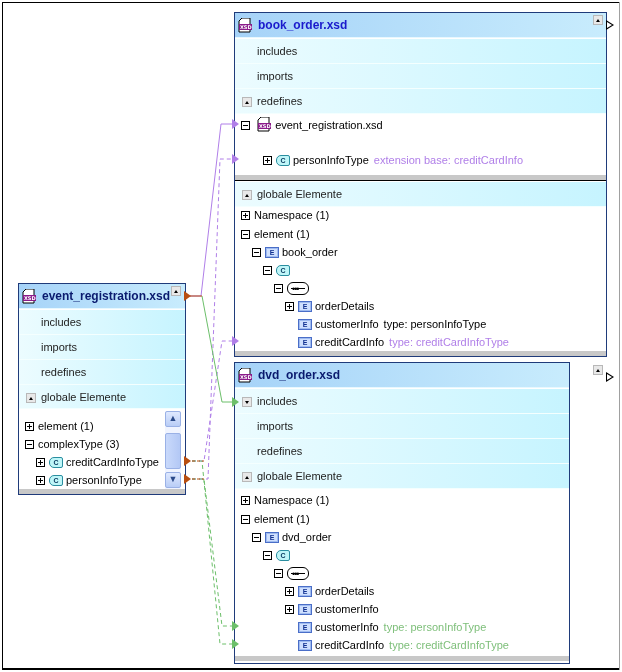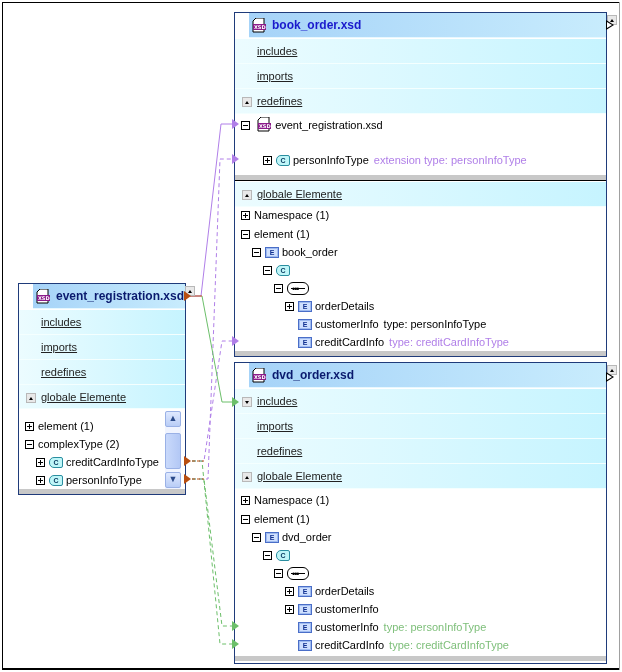--- a/index.html
+++ b/index.html
@@ -2,32 +2,32 @@
 <html><head>
 <meta charset="utf-8">
 <style>
   * { box-sizing: border-box; margin: 0; padding: 0; }
   body { width: 622px; height: 672px; background: #ffffff; position: relative; overflow: hidden;
          font-family: "Liberation Sans", sans-serif; font-size: 11px; color: #000; }
   #frame { position: absolute; left: 2px; top: 2px; width: 618px; height: 668px; border: 1px solid #000; border-right: none; border-bottom: 2px solid #000; }
   #frame-r { position: absolute; left: 619px; top: 2px; width: 1px; height: 668px; background: #a0a0a0; }
 
   .box { position: absolute; background: #fff; border: 1px solid #1f3b7a; }
-  .box .hdr { position: absolute; left: 14px; right: 0; top: 0; height: 25px;
+  .box .hdr { position: absolute; left: 0; right: 0; top: 0; height: 25px;
               background: linear-gradient(to right, #a6d3f8, #c8ecfd); border-bottom: 1px solid #e6f8ff; }
   .box .hdr .title { position: absolute; left: 23px; top: 5px; font-weight: bold; font-size: 12px; color: #1a1acc; }
   .box.dark .hdr .title { color: #0a1a6e; }
   .xsd-icon { position: absolute; width: 15px; height: 15px; }
   .collapse-btn { position: absolute; width: 10px; height: 10px; background: #e8e8e8; border: 1px solid #b8b8b8; }
   .collapse-btn::after { content: ""; position: absolute; left: 2px; top: 3px; border-left: 2.5px solid transparent; border-right: 2.5px solid transparent; border-bottom: 3px solid #000; }
   .collapse-btn.down::after { border-bottom: none; border-top: 3px solid #000; }
 
   .sec { position: absolute; left: 0; right: 0; height: 25px; background: linear-gradient(to right, #ecfcff, #c6f4ff);
          border-bottom: 1px solid #f4ffff; }
-  .sec .lbl { position: absolute; left: 22px; top: 6px; color: #222; text-decoration: underline; }
+  .sec .lbl { position: absolute; left: 22px; top: 6px; color: #222; }
   .sec .collapse-btn { left: 7px; top: 8px; }
 
   .row { position: absolute; height: 18px; white-space: nowrap; line-height: 18px; }
   .exp { display: inline-block; position: relative; width: 9px; height: 9px; border: 1px solid #000; vertical-align: middle; margin-right: 4px; margin-top: -2px; background: #fff; }
   .exp::before { content: ""; position: absolute; left: 1px; top: 3px; width: 5px; height: 1px; background: #000; }
   .exp.plus::after { content: ""; position: absolute; left: 3px; top: 1px; width: 1px; height: 5px; background: #000; }
   .e-icon { display: inline-block; width: 14px; height: 11px; background: #cfe0ff; border: 1px solid #4a6ec8; box-shadow: inset 0 0 0 1px #9fbbf0; font-size: 7px; font-weight: bold; color: #103090; text-align: center; line-height: 9px; vertical-align: middle; margin-right: 3px; margin-top: -2px; }
   .c-icon { display: inline-block; width: 14px; height: 11px; background: #bff6f8; border: 1px solid #2a8ea0; border-radius: 5px 2px 2px 5px; font-size: 7px; font-weight: bold; color: #0a3a60; text-align: center; line-height: 9px; vertical-align: middle; margin-right: 3px; margin-top: -2px; }
   .seq-icon { display: inline-block; width: 22px; height: 13px; border: 1px solid #000; border-radius: 6px; background: #fff; vertical-align: middle; position: relative; margin-top: -2px; }
   .seq-icon::before { content: ""; position: absolute; left: 3px; top: 5px; width: 14px; height: 1px; background: #000; }
@@ -92,21 +92,21 @@
       <span class="lbl">imports</span>
     </div>
   <div class="sec" style="top:76px;">
       <span class="lbl">redefines</span>
     </div>
   <div class="sec" style="top:101px; height:24px;">
     <div class="collapse-btn"></div>
     <span class="lbl">globale Elemente</span>
   </div>
   <div class="row" style="left:6px; top:133px;"><span class="exp plus"></span><span>element (1)</span></div>
-  <div class="row" style="left:6px; top:151px;"><span class="exp"></span><span>complexType (2)</span></div>
+  <div class="row" style="left:6px; top:151px;"><span class="exp"></span><span>complexType (3)</span></div>
   <div class="row" style="left:17px; top:169px;"><span class="exp plus"></span><span class="c-icon">C</span><span>creditCardInfoType</span></div>
   <div class="row" style="left:17px; top:187px;"><span class="exp plus"></span><span class="c-icon">C</span><span>personInfoType</span></div>
   <div class="scrollbar" style="left:146px; top:127px; height:78px;">
     <div class="sb-btn" style="top:0;">▲</div>
     <div class="sb-thumb" style="top:22px; height:36px;"></div>
     <div class="sb-btn" style="top:61px;">▼</div>
   </div>
   <div class="bottom-bar" style="top:205px;"></div>
 </div>
 <div class="conn brown" style="left:184px; top:291px;"></div>
@@ -135,42 +135,42 @@
   </div>
   <div class="row" style="left:6px; top:103px;">
     <span class="exp"></span>
     <svg width="15" height="15" viewBox="0 0 15 15" style="vertical-align:middle; margin-top:-3px;">
         <path d="M1 3 L4 0 L12 0 L12 14 L1 14 Z" fill="#fff" stroke="#000"></path>
         <rect x="1" y="6" width="13" height="6" fill="#8a1a8a"></rect>
         <text x="2" y="11" font-size="5" fill="#fff" font-family="DejaVu Sans, sans-serif" font-weight="bold">XSD</text>
       </svg>
     <span>event_registration.xsd</span>
   </div>
-  <div class="row" style="left:28px; top:138px;"><span class="exp plus"></span><span class="c-icon">C</span><span>personInfoType</span><span class="hint-purple">extension type: personInfoType</span></div>
+  <div class="row" style="left:28px; top:138px;"><span class="exp plus"></span><span class="c-icon">C</span><span>personInfoType</span><span class="hint-purple">extension base: creditCardInfo</span></div>
   <div class="divider" style="top:162px;"></div>
   <div class="sec" style="top:169px;">
     <div class="collapse-btn"></div>
     <span class="lbl">globale Elemente</span>
   </div>
   <div class="row" style="left:6px; top:193px;"><span class="exp plus"></span><span>Namespace (1)</span></div>
   <div class="row" style="left:6px; top:212px;"><span class="exp"></span><span>element (1)</span></div>
   <div class="row" style="left:17px; top:230px;"><span class="exp"></span><span class="e-icon">E</span><span>book_order</span></div>
   <div class="row" style="left:28px; top:248px;"><span class="exp"></span><span class="c-icon">C</span></div>
   <div class="row" style="left:39px; top:266px;"><span class="exp"></span><span class="seq-icon"></span></div>
   <div class="row" style="left:50px; top:284px;"><span class="exp plus"></span><span class="e-icon">E</span><span>orderDetails</span></div>
   <div class="row" style="left:63px; top:302px;"><span class="e-icon">E</span><span>customerInfo</span><span class="hint-black">type: personInfoType</span></div>
   <div class="row" style="left:63px; top:320px;"><span class="e-icon">E</span><span>creditCardInfo</span><span class="hint-purple">type: creditCardInfoType</span></div>
   <div class="bottom-bar" style="top:338px;"></div>
 </div>
 <div class="conn white" style="left:606px; top:20px;"></div>
 <div class="conn purple" style="left:232px; top:119px;"></div>
 <div class="conn purple" style="left:232px; top:154px;"></div>
 <div class="conn purple" style="left:232px; top:336px;"></div>
 
-<div class="box dark" style="left:234px; top:362px; width:373px; height:302px;">
+<div class="box dark" style="left:234px; top:362px; width:336px; height:302px;">
   <div class="hdr">
     <svg class="xsd-icon" style="left:3px; top:5px;" viewBox="0 0 15 15">
         <path d="M1 3 L4 0 L12 0 L12 14 L1 14 Z" fill="#fff" stroke="#000"></path>
         <rect x="1" y="6" width="13" height="6" fill="#8a1a8a"></rect>
         <text x="2" y="11" font-size="5" fill="#fff" font-family="DejaVu Sans, sans-serif" font-weight="bold">XSD</text>
       </svg>
     <span class="title">dvd_order.xsd</span>
     <div class="collapse-btn" style="left:358px; top:2px;"></div>
   </div>
   <div class="sec" style="top:26px;">

